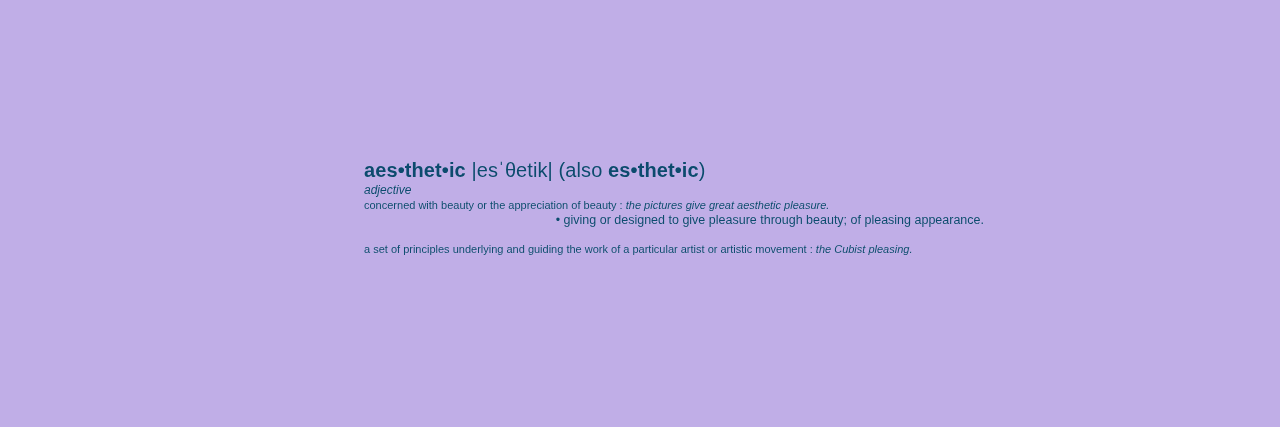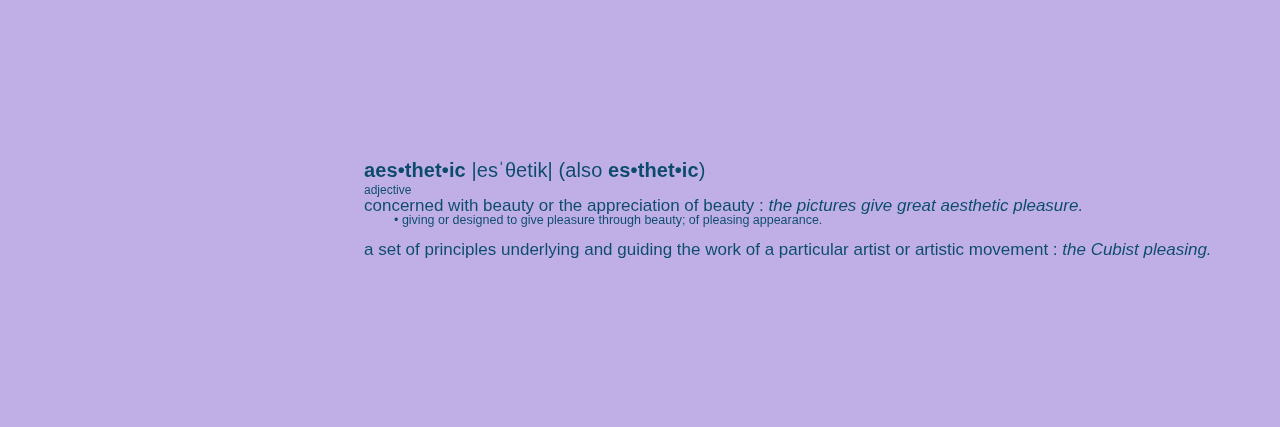--- a/index.html
+++ b/index.html
@@ -50,33 +50,35 @@
   }
   .also-word {
     font-weight: bold;
   }
 
   
   .pos {
     font-size: 12px;
     line-height: 15px;
     margin-top: 1px;
+    font-style: italic;
   }
 
   
   .sense {
-    font-size: 17px;
+    font-size: 11px;
     line-height: 15px;
     white-space: nowrap;
   }
   .subsense {
     font-size: 12.5px;
     line-height: 15px;
     padding-left: 30px;
     white-space: nowrap;
+    text-align: right;
   }
   .example {
     font-style: italic;
   }
   .colon-sep {
     font-style: normal;
   }
   .bullet {
     font-style: normal;
   }

